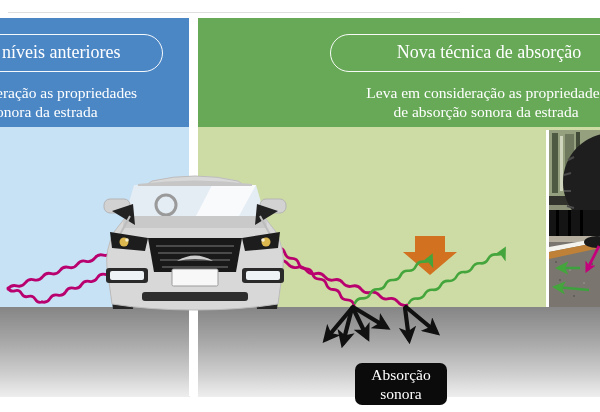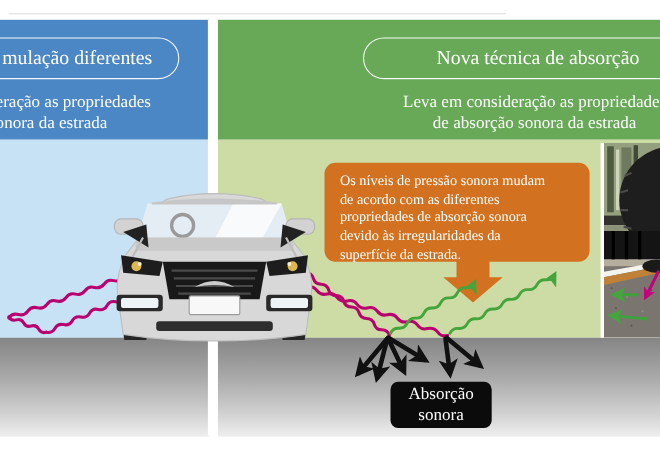--- a/index.html
+++ b/index.html
@@ -24,21 +24,21 @@
   .pill{height:38px;border:1.6px solid rgba(255,255,255,.95);border-radius:21px;box-sizing:border-box;
         color:#fff;font-size:18px;line-height:35px;}
   .pill-left{left:-75px;top:34px;width:238px;padding-left:76px;text-align:left;}
   .pill-right{left:330px;top:34px;width:318px;text-align:center;}
   .subtitle{color:#fff;white-space:pre-line;}
   .sub-left{left:-4px;top:84px;width:190px;font-size:15.5px;line-height:1.22;text-align:left;}
   .sub-right{left:336px;top:84px;width:300px;font-size:15.5px;line-height:1.2;text-align:center;}
   .callout{left:295px;top:148px;width:241px;height:90px;box-sizing:border-box;border-radius:10px;
            background:var(--orange);color:#fff;font-size:13px;line-height:1.28;
            padding:8px 10px 0 14px;white-space:pre-line;}
-  .absorb-label{left:355px;top:347px;width:92px;height:42px;border-radius:7px;background:var(--label-black);
+  .absorb-label{left:355px;top:363px;width:92px;height:42px;border-radius:7px;background:var(--label-black);
            color:#fff;font-size:15.5px;line-height:1.25;text-align:center;white-space:pre-line;
            display:flex;align-items:center;justify-content:center;}
   svg.overlay{position:absolute;left:0;top:0;width:600px;height:412px;pointer-events:none;}
   .wave-magenta{fill:none;stroke:var(--magenta);stroke-width:2.8;stroke-linecap:round;}
   .wave-green{fill:none;stroke:var(--green-arrow);stroke-width:2.6;stroke-linecap:round;}
   .black-arrow{stroke:#111;stroke-width:4.2;stroke-linecap:round;}
   #mg path{fill:var(--green-arrow);} #mb path{fill:#111;} #mm path{fill:#c4007c;}
   .orange-arrow{fill:var(--orange);}
 </style>
 </head>
@@ -50,36 +50,31 @@
 
   <div class="abs band-blue"></div>
   <div class="abs area-blue"></div>
   <div class="abs band-green"></div>
   <div class="abs area-green"></div>
   <div class="abs road road-left"></div>
   <div class="abs road road-right"></div>
   <div class="abs divider"></div>
 
   <div class="abs pill pill-left">
-    <span>mulação diferentes</span>
+    <span>níveis anteriores</span>
   </div>
   <div class="abs subtitle sub-left">eração as propriedades
 onora da estrada</div>
 
   <div class="abs pill pill-right">
     <span>Nova técnica de absorção</span>
   </div>
   <div class="abs subtitle sub-right">Leva em consideração as propriedades
 de absorção sonora da estrada</div>
 
-  <div class="abs callout">Os níveis de pressão sonora mudam
-de acordo com as diferentes
-propriedades de absorção sonora
-devido às irregularidades da
-superfície da estrada.</div>
 
   <div class="abs absorb-label">Absorção
 sonora</div>
 
   <svg class="overlay" viewBox="0 0 600 412">
     <defs>
       <marker id="mg" viewBox="0 0 10 10" refX="7" refY="5" markerWidth="5.2" markerHeight="5.2" orient="auto">
         <path d="M0,0 L10,5 L0,10 L2.5,5 Z"></path>
       </marker>
       <marker id="mb" viewBox="0 0 10 10" refX="7" refY="5" markerWidth="4.2" markerHeight="4.2" orient="auto">

